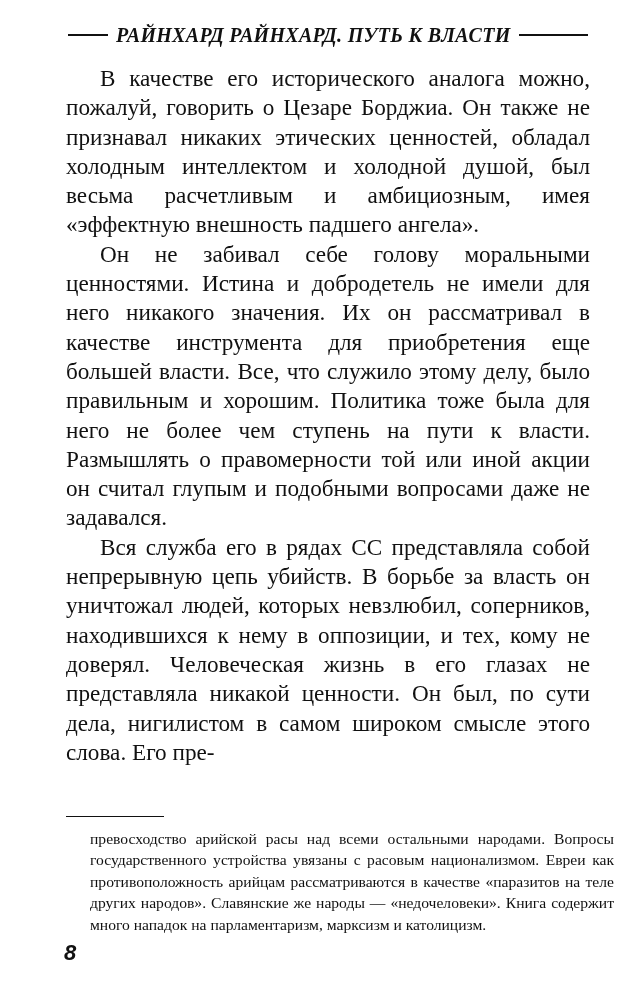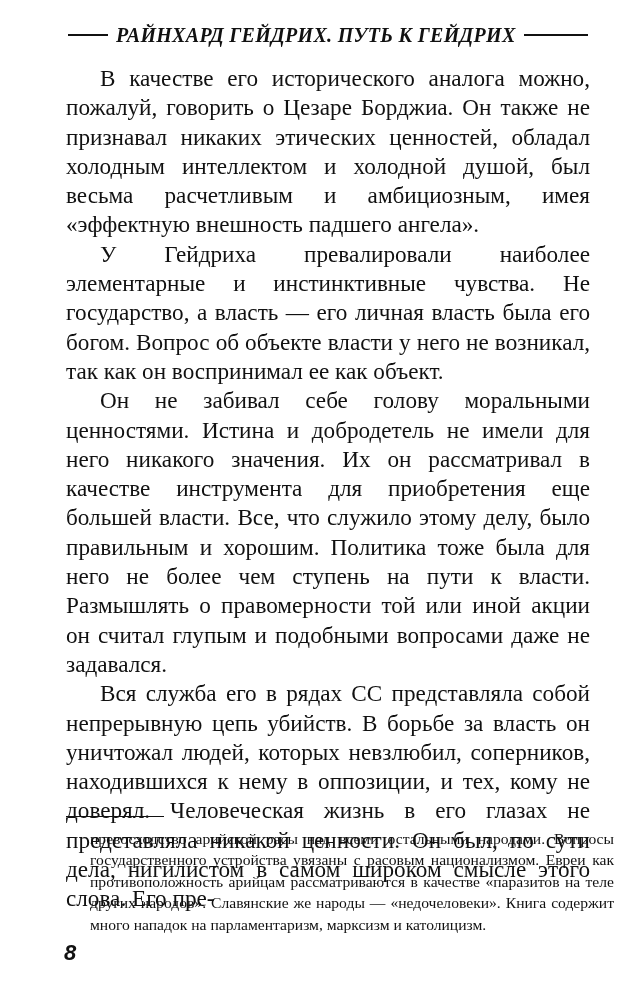--- a/index.html
+++ b/index.html
@@ -35,27 +35,26 @@
   .page-number {
     position:absolute; left:64px; top:940px;
     font-family:"Liberation Sans", sans-serif; font-style:italic; font-weight:bold; font-size:22px;
   }
 </style>
 </head>
 <body>
 
 <div class="header">
   <div class="rule-left"></div>
-  <span class="title">РАЙНХАРД ГЕЙДРИХ. ПУТЬ К ГЕЙДРИХ</span>
+  <span class="title">РАЙНХАРД РАЙНХАРД. ПУТЬ К ВЛАСТИ</span>
   <div class="rule-right"></div>
 </div>
 
 <div class="body-text">
   <p>В качестве его исторического аналога можно, пожалуй, говорить о Цезаре Борджиа. Он также не признавал никаких этических ценностей, обладал холодным интеллектом и холодной душой, был весьма расчетливым и амбициозным, имея «эффектную внешность падшего ангела».</p>
-  <p>У Гейдриха превалировали наиболее элементарные и инстинктивные чувства. Не государство, а власть — его личная власть была его богом. Вопрос об объекте власти у него не возникал, так как он воспринимал ее как объект.</p>
   <p>Он не забивал себе голову моральными ценностями. Истина и добродетель не имели для него никакого значения. Их он рассматривал в качестве инструмента для приобретения еще большей власти. Все, что служило этому делу, было правильным и хорошим. Политика тоже была для него не более чем ступень на пути к власти. Размышлять о правомерности той или иной акции он считал глупым и подобными вопросами даже не задавался.</p>
   <p>Вся служба его в рядах СС представляла собой непрерывную цепь убийств. В борьбе за власть он уничтожал людей, которых невзлюбил, соперников, находившихся к нему в оппозиции, и тех, кому не доверял. Человеческая жизнь в его глазах не представляла никакой ценности. Он был, по сути дела, нигилистом в самом широком смысле этого слова. Его пре-</p>
 </div>
 
 <div class="fn-rule"></div>
 <div class="footnote">превосходство арийской расы над всеми остальными народами. Вопросы государственного устройства увязаны с расовым национализмом. Евреи как противоположность арийцам рассматриваются в качестве «паразитов на теле других народов». Славянские же народы — «недочеловеки». Книга содержит много нападок на парламентаризм, марксизм и католицизм.</div>
 
 <div class="page-number">8</div>
 
 </body></html>

